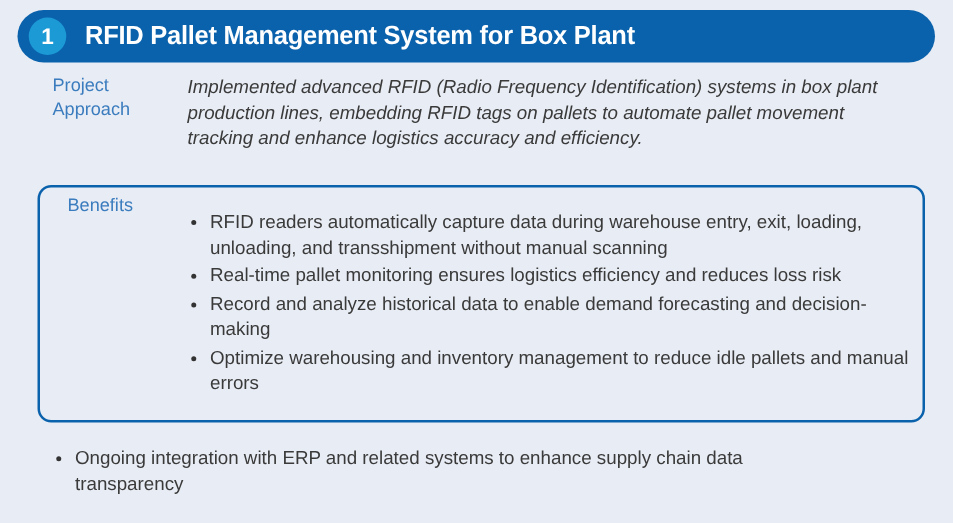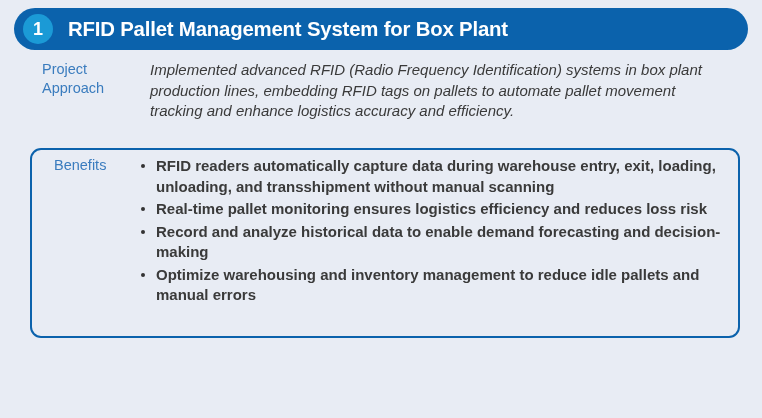--- a/index.html
+++ b/index.html
@@ -124,24 +124,23 @@
     left: 30px;
     top: 345px;
     width: 720px;
   }
   .future .section-label {
     width: 108px;
   }
 
   
   ul.bullets {
-    margin: 0;
+    margin: 12px;
     padding: 0;
     list-style: none;
-    font-weight: bold;
   }
   ul.bullets li {
     position: relative;
     padding-left: 18px;
     margin: 0 0 2px 0;
     color: #3a3a3a;
     font-size: 15px;
     line-height: 20.5px;
     max-width: 566px;
   }
@@ -184,17 +183,18 @@
         <li>Real-time pallet monitoring ensures logistics efficiency and reduces loss risk</li>
         <li>Record and analyze historical data to enable demand forecasting and decision-making</li>
         <li>Optimize warehousing and inventory management to reduce idle pallets and manual errors</li>
       </ul>
     </div>
   </div>
 
   <div class="section future">
     <div class="section-body">
       <ul class="bullets">
+        <li>Ongoing integration with ERP and related systems to enhance supply chain data transparency</li>
       </ul>
     </div>
   </div>
 
 </div>
 
 </body></html>

